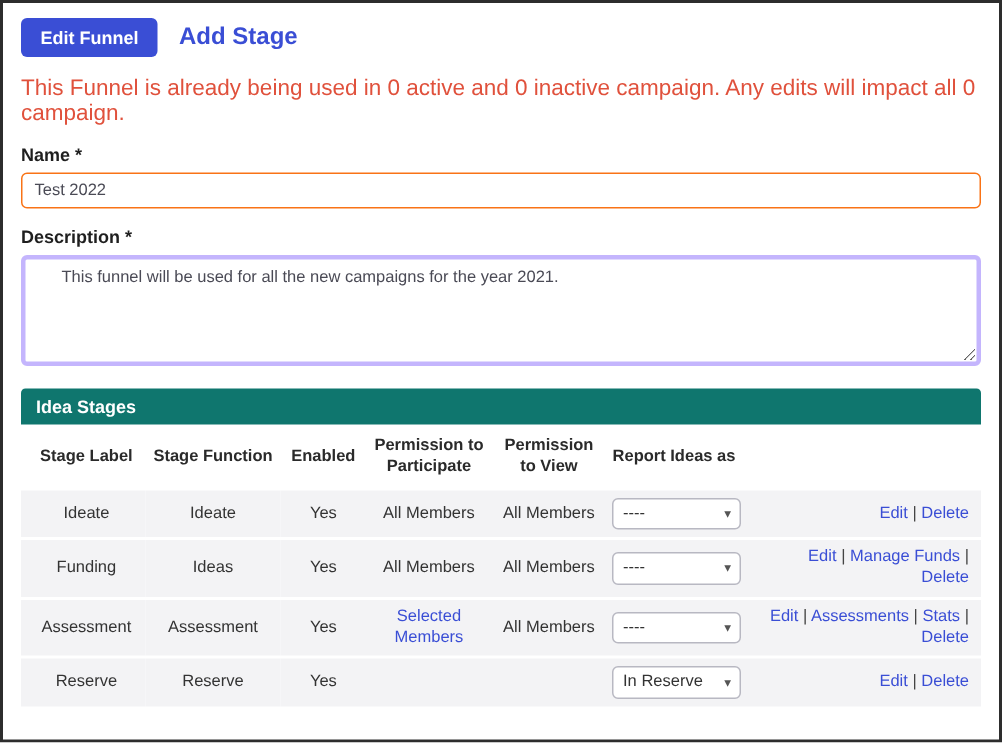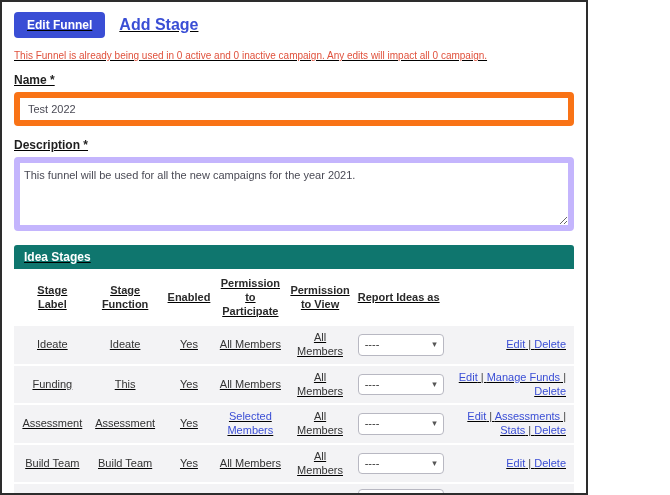--- a/index.html
+++ b/index.html
@@ -1,27 +1,26 @@
 <!DOCTYPE html>
 <html><head>
 <meta charset="utf-8">
 <style>
   * { box-sizing: border-box; margin: 0; padding: 0; }
   html, body { background: #fff; }
   body { font-family: "Liberation Sans", sans-serif; }
 
   .page {
-    width: 588px;
+    width: 668px;
     height: 495px;
     border: 2px solid #2d2d2d;
     background: #fff;
     padding: 10px 12px 6px 12px;
     overflow: hidden;
     position: relative;
-    text-decoration: underline;
   }
 
   
   .tabs { display: flex; align-items: center; gap: 14px; margin-bottom: 12px; }
   .tab-active {
     background: #3a4ed5;
     color: #fff;
     font-size: 12px;
     font-weight: bold;
     border: none;
@@ -33,51 +32,51 @@
     color: #3a4ed5;
     font-size: 16px;
     font-weight: bold;
     text-decoration: none;
     cursor: pointer;
   }
 
   
   .warning {
     color: #e0513c;
-    font-size: 10px;
+    font-size: 15px;
     margin-bottom: 12px;
   }
 
   
   .field-label {
     font-size: 12px;
     font-weight: bold;
     color: #1f1f1f;
     margin-bottom: 5px;
   }
   .text-input {
     width: 100%;
     font-family: "Liberation Sans", sans-serif;
     font-size: 11px;
     color: #4a4a55;
-    border: 6px solid #f97316;
+    border: 1px solid #f97316;
     border-radius: 4px;
     padding: 5px 8px;
     margin-bottom: 12px;
     background: #fff;
   }
   .text-area {
     width: 100%;
     height: 74px;
     font-family: "Liberation Sans", sans-serif;
     font-size: 11px;
     color: #4a4a55;
-    border: 6px solid #c4b5fd;
-    border-radius: 4px;
-    padding: 6px 4px;
+    border: 3px solid #c4b5fd;
+    border-radius: 4px;
+    padding: 6px 24px;
     margin-bottom: 10px;
     resize: vertical;
     background: #fff;
   }
 
   
   .section-header {
     background: #0f766e;
     color: #fff;
     font-size: 12px;
@@ -193,21 +192,21 @@
     <td>
       <span class="select">
         <span class="select-text">----</span>
         <span class="caret">▾</span>
       </span>
     </td>
     <td><a class="action-link">Edit</a><span class="pipe"> | </span><a class="action-link">Delete</a></td>
   </tr>
         <tr class="stage-row">
     <td>Funding</td>
-    <td>This</td>
+    <td>Ideas</td>
     <td>Yes</td>
     <td>All Members</td>
     <td>All Members</td>
     <td>
       <span class="select">
         <span class="select-text">----</span>
         <span class="caret">▾</span>
       </span>
     </td>
     <td><a class="action-link">Edit</a><span class="pipe"> | </span><a class="action-link">Manage Funds</a><span class="pipe"> | </span><a class="action-link">Delete</a></td>
@@ -220,34 +219,20 @@
     <td>All Members</td>
     <td>
       <span class="select">
         <span class="select-text">----</span>
         <span class="caret">▾</span>
       </span>
     </td>
     <td><a class="action-link">Edit</a><span class="pipe"> | </span><a class="action-link">Assessments</a><span class="pipe"> | </span><a class="action-link">Stats</a><span class="pipe"> | </span><a class="action-link">Delete</a></td>
   </tr>
         <tr class="stage-row">
-    <td>Build Team</td>
-    <td>Build Team</td>
-    <td>Yes</td>
-    <td>All Members</td>
-    <td>All Members</td>
-    <td>
-      <span class="select">
-        <span class="select-text">----</span>
-        <span class="caret">▾</span>
-      </span>
-    </td>
-    <td><a class="action-link">Edit</a><span class="pipe"> | </span><a class="action-link">Delete</a></td>
-  </tr>
-        <tr class="stage-row">
     <td>Reserve</td>
     <td>Reserve</td>
     <td>Yes</td>
     <td></td>
     <td></td>
     <td>
       <span class="select">
         <span class="select-text">In Reserve</span>
         <span class="caret">▾</span>
       </span>

